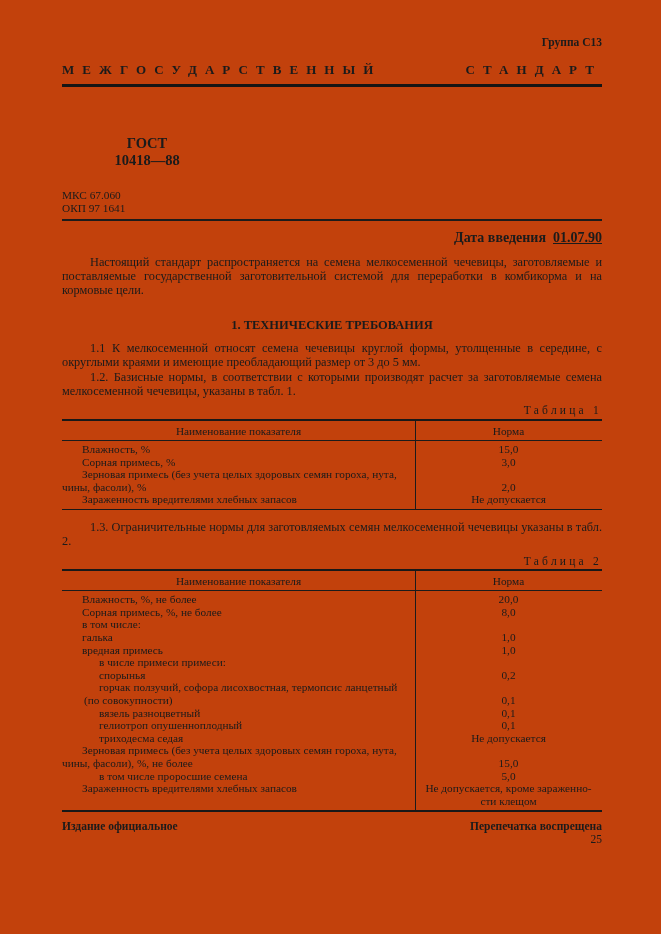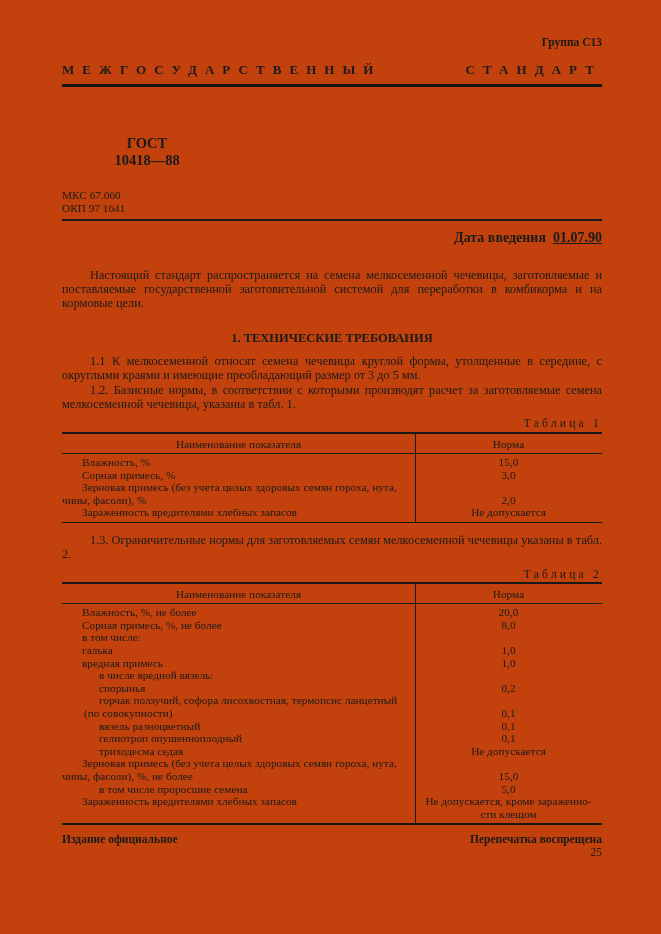--- a/index.html
+++ b/index.html
@@ -24,21 +24,21 @@
   .doc-en{font-size:11px;line-height:12.5px;margin-top:13px;}
   .gost-block{width:170px;text-align:center;font-weight:bold;font-size:14.5px;
     line-height:17px;padding-top:27px;}
   
   .codes{font-size:11.3px;line-height:12.8px;margin-top:20px;}
   .codes-rule{margin-top:4px;}
   .date-row{text-align:right;font-weight:bold;font-size:14px;line-height:13px;margin-top:10px;}
   .date-val{text-decoration:underline;}
   
   .para{font-size:12.3px;line-height:14.4px;text-align:justify;text-indent:28px;}
-  .intro{margin-top:24px;}
+  .intro{margin-top:11px;}
   .sec-heading{text-align:center;font-weight:bold;font-size:12.5px;line-height:14px;margin-top:20px;}
   .p11{margin-top:9px;}
   .p13{margin-top:10px;}
   
   .tcaption{text-align:right;font-size:11.5px;line-height:12.5px;letter-spacing:0.28em;margin-top:6px;}
   .table{position:relative;border-top:2.5px solid #181818;margin-top:2px;}
   .table[data-table="0"]{border-bottom:1.6px solid #181818;}
   .table[data-table="1"]{border-bottom:2.5px solid #181818;}
   .vrule{position:absolute;left:353px;top:0;bottom:0;width:1.3px;background:#1b1b1b;}
   .thead{display:flex;border-bottom:1.4px solid #1b1b1b;font-size:11.3px;}
@@ -150,21 +150,21 @@
           </div>
           <div class="trow">
             <div class="tname lvl0">галька</div>
             <div class="tval v-bottom">1,0</div>
           </div>
           <div class="trow">
             <div class="tname lvl0">вредная примесь</div>
             <div class="tval v-bottom">1,0</div>
           </div>
           <div class="trow">
-            <div class="tname lvl1">в числе вредной вязель:</div>
+            <div class="tname lvl1">в числе примеси примеси:</div>
             <div class="tval v-bottom"></div>
           </div>
           <div class="trow">
             <div class="tname lvl1">спорынья</div>
             <div class="tval v-bottom">0,2</div>
           </div>
           <div class="trow">
             <div class="tname lvl1">горчак ползучий, софора лисохвостная, термопсис ланцетный
 (по совокупности)</div>
             <div class="tval v-bottom">0,1</div>

